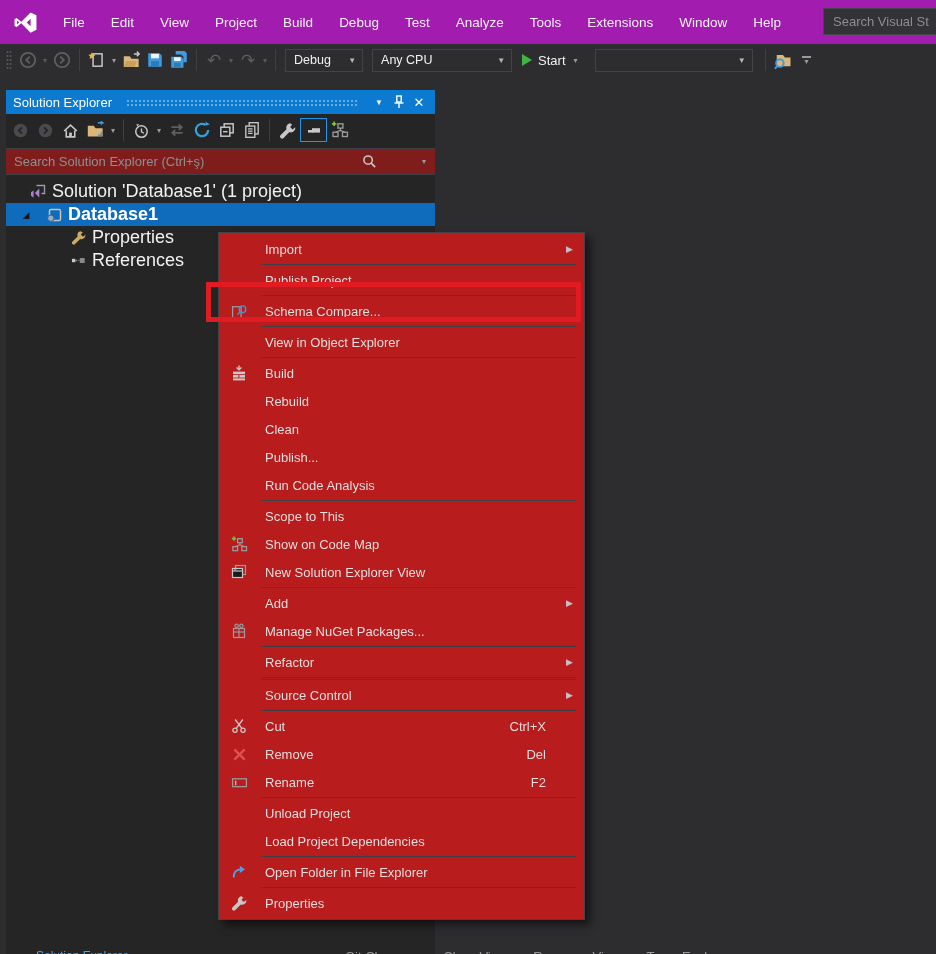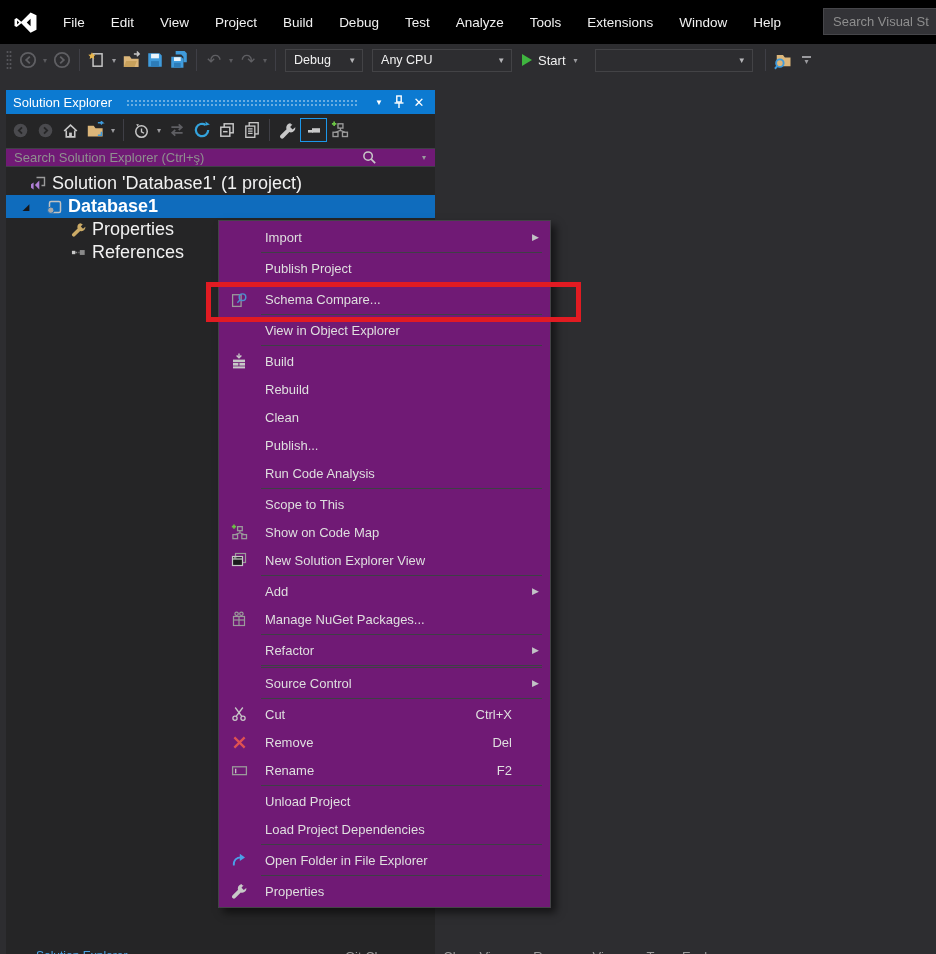--- a/index.html
+++ b/index.html
@@ -4,21 +4,21 @@
 <style>
   * { box-sizing: border-box; }
   html,body { margin:0; padding:0; }
   body {
     width:936px; height:954px; position:relative; overflow:hidden;
     background:#2d2d30; color:#f1f1f1;
     font-family:"Liberation Sans", sans-serif; font-size:13px;
     -webkit-font-smoothing:antialiased;
   }
   
-  .menubar { position:absolute; left:0; top:0; width:936px; height:44px; display:flex; align-items:center; background:#000000; }
+  .menubar { position:absolute; left:0; top:0; width:936px; height:44px; display:flex; align-items:center; background:#a21caf; }
   .vs-logo { width:50px; height:44px; display:flex; align-items:center; justify-content:center; }
   .menu-item { padding:4px 13px; color:#f1f1f1; font-size:13.5px; cursor:default; }
   .vs-search { position:absolute; left:823px; top:8px; width:118px; height:27px; background:#333337; border:1px solid #46464a; border-right:none; color:#8e8e8e; line-height:25px; padding-left:9px; font-size:13px; }
   
   .toolbar { position:absolute; left:0; top:44px; width:936px; height:32px; display:flex; align-items:center; }
   .grip { width:6px; height:20px; margin:0 4px 0 6px; background-image:radial-gradient(#55555a 1px, transparent 1.1px); background-size:3px 4px; }
   .tbi { width:24px; height:24px; display:flex; align-items:center; justify-content:center; flex:none; }
   .caret { font-size:8px; color:#9a9a9e; padding:0 3px; flex:none; }
   .caret.dim { color:#5a5a5e; }
   .vsep { width:1px; height:22px; background:#3f3f46; margin:0 5px; flex:none; }
@@ -28,33 +28,33 @@
   .play { width:0; height:0; border-left:10px solid #3fb53f; border-top:6px solid transparent; border-bottom:6px solid transparent; margin-right:6px; }
   .undo-glyph { font-size:17px; color:#5f5f63; line-height:1; }
   
   .panel { position:absolute; left:6px; top:90px; width:429px; height:864px; background:#252526; z-index:1; }
   .panel-title { height:24px; background:#0c7ad1; display:flex; align-items:center; padding:0 6px 0 7px; color:#fff; font-size:13px; }
   .dots { flex:1; height:9px; margin:2px 10px 0 14px; background-image:radial-gradient(rgba(255,255,255,.38) 1px, transparent 1.2px); background-size:4px 4px; }
   .tbtn { width:20px; height:20px; display:flex; align-items:center; justify-content:center; color:#fff; flex:none; }
   .panel-toolbar { height:32px; display:flex; align-items:center; padding:0 2px; }
   .pti { width:25px; height:24px; display:flex; align-items:center; justify-content:center; flex:none; }
   .pti.boxed { border:1px solid #1c97ea; width:27px; }
-  .se-search { height:19px; margin-top:2px; border-top:1px solid #3f3f46; border-bottom:1px solid #3f3f46; background:#701a75; display:flex; align-items:center; padding:0 6px 0 8px; color:#8f8f8f; font-size:13px;gap:42px; }
+  .se-search { height:27px; margin-top:2px; border-top:1px solid #3f3f46; border-bottom:1px solid #3f3f46; background:#7f1d1d; display:flex; align-items:center; padding:0 6px 0 8px; color:#8f8f8f; font-size:13px;gap:42px; }
   .se-search .sp { flex:1; }
   
   .tree { margin-top:5px; }
   .trow { height:23px; display:flex; align-items:center; white-space:nowrap; }
   .trow .ticon { width:16px; height:16px; flex:none; margin-right:6px; display:flex; align-items:center; justify-content:center; }
   .trow.sel { background:#0f6cbd; color:#fff; }
   .expander { width:16px; text-align:center; font-size:9px; color:#17171a; flex:none; }
   .tlabel { font-size:18px; }
   .bold { font-weight:bold; }
   .ind1 { padding-left:24px; } .ind3 { padding-left:64px; }
   
-  .cmenu { position:absolute; left:218px; top:220px; width:333px; background:#701a75; border:1px solid #434346; box-shadow:5px 5px 8px rgba(0,0,0,.55); padding:2px 0; z-index:5; }
+  .cmenu { position:absolute; left:218px; top:232px; width:367px; background:#b91c1c; border:1px solid #434346; box-shadow:5px 5px 8px rgba(0,0,0,.55); padding:2px 0; z-index:5; }
   .mi { height:28px; display:flex; align-items:center; padding:0 8px 0 10px; color:#dfdfdf; font-size:13px; position:relative; }
   .mi .ic { width:20px; height:18px; margin-right:16px; display:flex; align-items:center; justify-content:center; flex:none; }
   .mi .sc { margin-left:auto; padding-right:30px; color:#dfdfdf; }
   .mi .sub { margin-left:auto; margin-right:3px; font-size:9px; color:#c2c2c6; }
   .msep { height:1px; background:#3f3f46; margin:1px 8px 1px 42px; }
   
   .red-annotation { position:absolute; left:206px; top:282px; width:375px; height:40px; border:5px solid #e11b22; z-index:10; pointer-events:none; }
   
   .bottom-tabs { position:absolute; left:0; bottom:0; width:936px; height:14px; overflow:hidden; z-index:2; }
   .bt { position:absolute; top:9px; font-size:12px; white-space:nowrap; }

